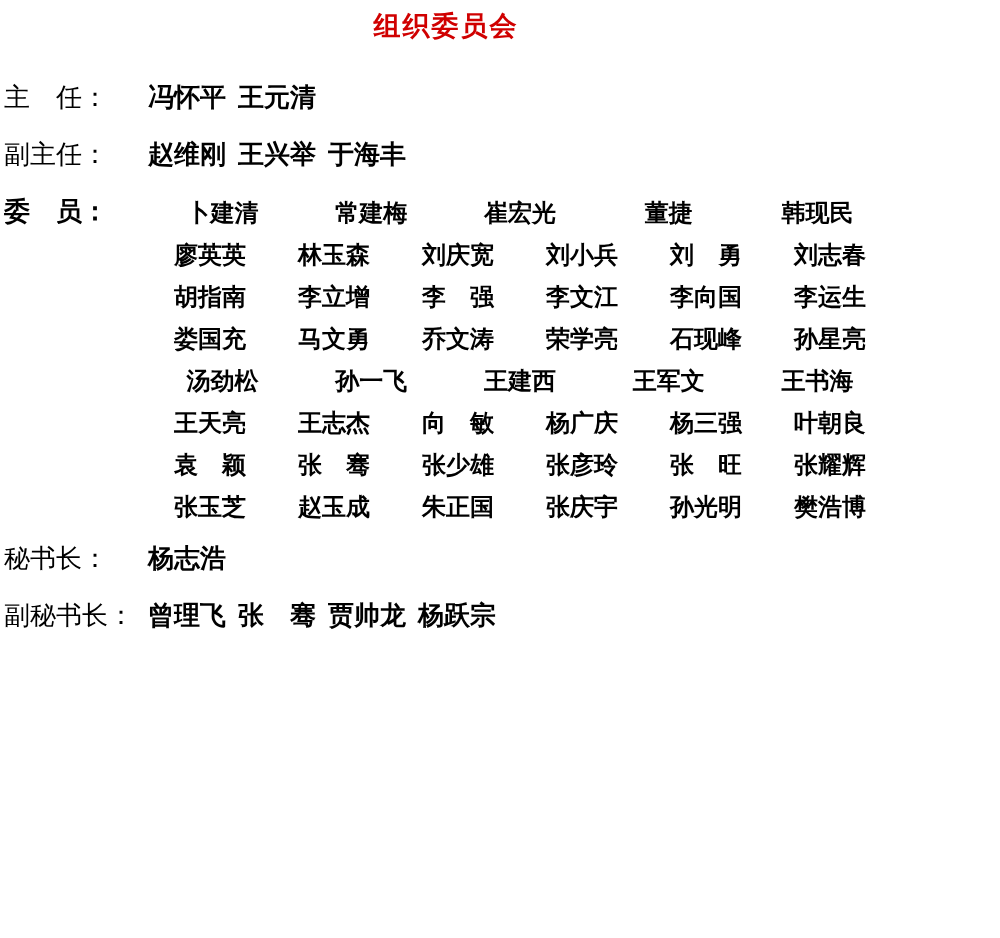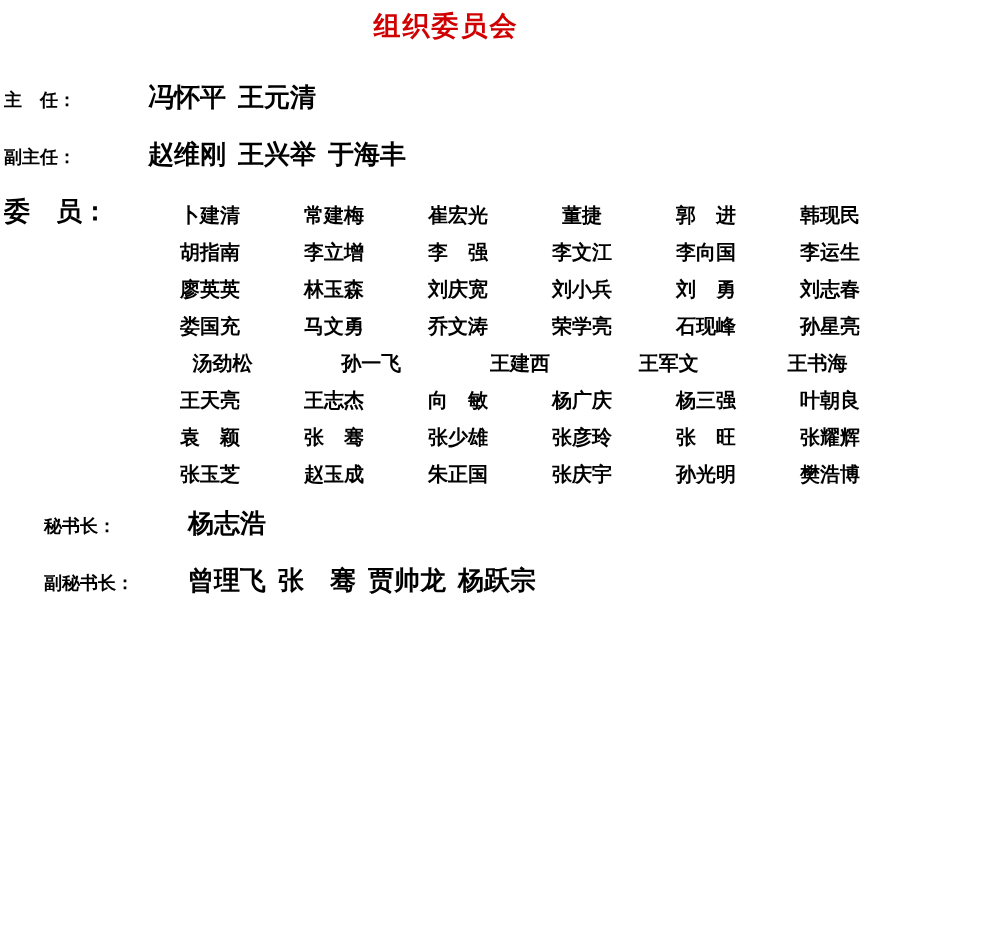--- a/index.html
+++ b/index.html
@@ -37,22 +37,22 @@
     align-items: baseline;
     font-size: 26px;
     font-weight: bold;
     margin-bottom: 22px;
   }
   .label {
     width: 148px;
     flex: 0 0 148px;
     padding-left: 4px;
     box-sizing: border-box;
-    font-size: 18px;
-    font-weight: bold;
+    font-size: 26px;
+    font-weight: normal;
     white-space: nowrap;
   }
   .inline-names {
     display: flex;
     gap: 12px;
     font-size: 26px;
     font-weight: bold;
   }
   .members-block {
     margin-top: 12px;
@@ -71,27 +71,26 @@
     font-weight: bold;
     white-space: nowrap;
   }
   .member-cells {
     display: flex;
     flex: 1 1 auto;
   }
   .cell {
     flex: 1 1 0;
     text-align: center;
-    font-size: 20px;
+    font-size: 24px;
     font-weight: bold;
     white-space: nowrap;
   }
   .tail {
     margin-top: 18px;
-    padding-left: 40px;
   }
   .tail .row {
     margin-bottom: 22px;
   }
 </style>
 </head>
 <body>
 
 <div class="page">
 
@@ -118,46 +117,45 @@
 
     <div class="members-block">
 
       <div class="member-row">
         <div class="member-label">委　员：</div>
         <div class="member-cells">
           <span class="cell">卜建清</span>
           <span class="cell">常建梅</span>
           <span class="cell">崔宏光</span>
           <span class="cell">董捷</span>
-          <span class="cell">郭　进</span>
           <span class="cell">韩现民</span>
+        </div>
+      </div>
+
+      <div class="member-row">
+        <div class="member-label"></div>
+        <div class="member-cells">
+          <span class="cell">廖英英</span>
+          <span class="cell">林玉森</span>
+          <span class="cell">刘庆宽</span>
+          <span class="cell">刘小兵</span>
+          <span class="cell">刘　勇</span>
+          <span class="cell">刘志春</span>
         </div>
       </div>
 
       <div class="member-row">
         <div class="member-label"></div>
         <div class="member-cells">
           <span class="cell">胡指南</span>
           <span class="cell">李立增</span>
           <span class="cell">李　强</span>
           <span class="cell">李文江</span>
           <span class="cell">李向国</span>
           <span class="cell">李运生</span>
-        </div>
-      </div>
-
-      <div class="member-row">
-        <div class="member-label"></div>
-        <div class="member-cells">
-          <span class="cell">廖英英</span>
-          <span class="cell">林玉森</span>
-          <span class="cell">刘庆宽</span>
-          <span class="cell">刘小兵</span>
-          <span class="cell">刘　勇</span>
-          <span class="cell">刘志春</span>
         </div>
       </div>
 
       <div class="member-row">
         <div class="member-label"></div>
         <div class="member-cells">
           <span class="cell">娄国充</span>
           <span class="cell">马文勇</span>
           <span class="cell">乔文涛</span>
           <span class="cell">荣学亮</span>

